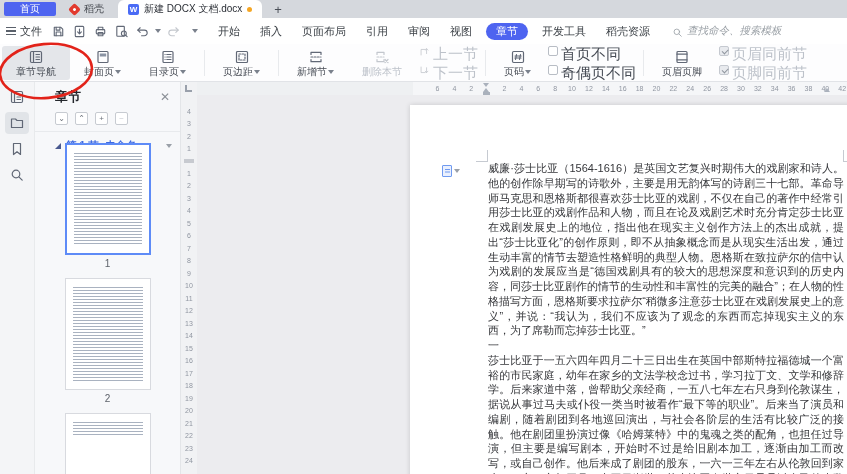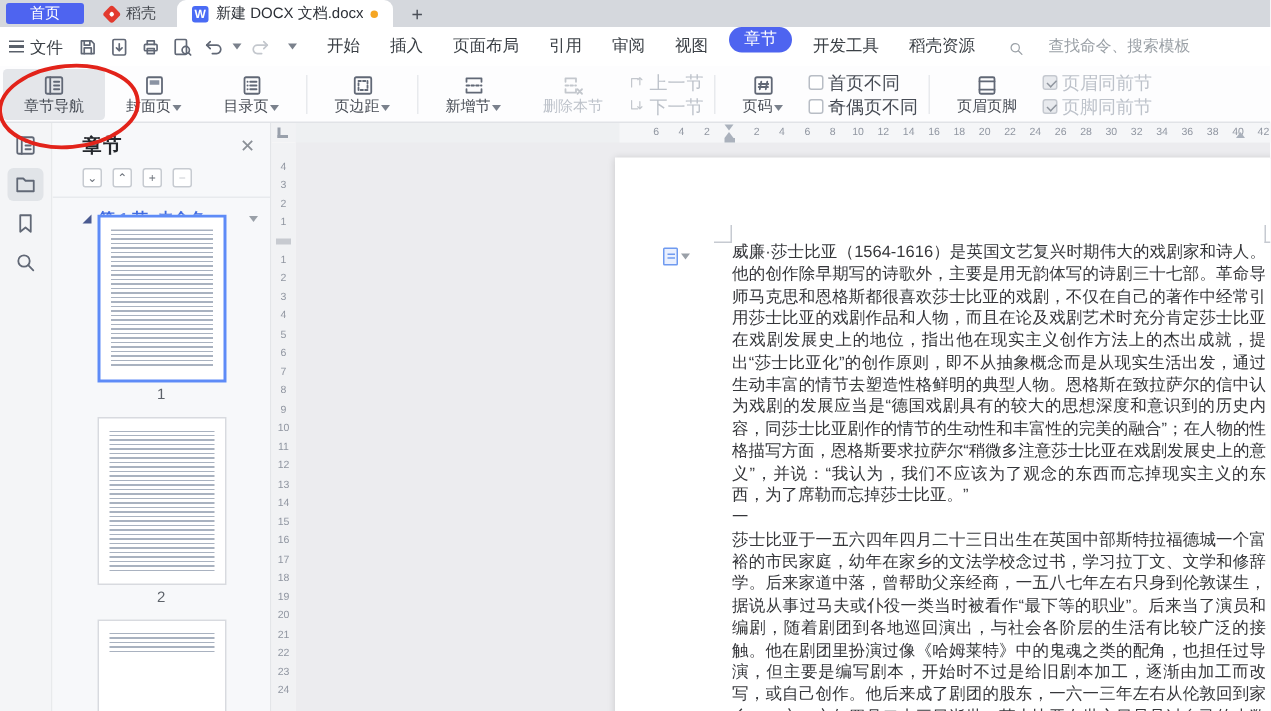--- a/index.html
+++ b/index.html
@@ -19,34 +19,34 @@
   .newtab-btn { margin-left:12px; font-size:13px; color:#4a4f57; line-height:1; }
 
   
   .menurow { position:absolute; top:18px; left:0; right:0; height:26px; background:#fff; display:flex; align-items:center; font-size:11px; }
   .file-menu { display:flex; align-items:center; gap:4px; padding:0 8px 0 6px; height:100%; color:#3b4046; }
   .hamburger { display:inline-block; width:10px; }
   .hamburger i { display:block; height:1.5px; background:#5a616b; margin:2px 0; }
   .qa-icons { display:flex; align-items:center; gap:4px; }
   .qa-btn { width:17px; height:18px; display:flex; align-items:center; justify-content:center; }
   .tiny-caret { width:0; height:0; border-left:3px solid transparent; border-right:3px solid transparent; border-top:4px solid #7a818c; display:inline-block; }
-  .menu-items { display:flex; align-items:flex-start; margin-left:10px;font-family:Liberation Serif, serif; }
+  .menu-items { display:flex; align-items:center; margin-left:10px;font-family:Liberation Serif, serif; }
   .menu-item { padding:0 10px; height:26px; line-height:26px; color:#3b4046; white-space:nowrap; }
   .menu-item.active { background:#4e64f0; color:#fff; border-radius:9px; height:17px; line-height:17px; padding:0 10px; margin:0 4px; }
-  .searchbox { display:flex; align-items:flex-end; gap:16px; margin-left:12px; color:#9aa0a6; font-size:10.5px; }
+  .searchbox { display:flex; align-items:flex-end; gap:4px; margin-left:12px; color:#9aa0a6; font-size:10.5px;font-style:italic; }
 
   
   .ribbon { position:absolute; top:44px; left:0; right:0; height:38px; background:#fdfdfe; border-bottom:1px solid #e1e3e7; display:flex; align-items:center; padding-left:2px; }
   .rbtn { display:flex; flex-direction:column; align-items:center; justify-content:center; min-width:38px; height:34px; padding:0 14px; gap:2px; border-radius:3px; }
   .rbtn.sel { background:#e4e6ea; }
   .rlbl { font-size:10px; color:#474c55; white-space:nowrap; display:flex; align-items:center; gap:1px; line-height:1; }
   .rbtn.dis .rlbl, .small-item.dis { color:#bdc2ca; }
   .rsep { width:1px; height:26px; background:#e8eaed; margin:0 4px; flex:none; }
   .rcol { display:flex; flex-direction:column; justify-content:center; gap:4px; padding:0 3px; }
-  .small-item { display:flex; align-items:center; gap:3px; font-size:12px; color:#474c55; line-height:1; white-space:nowrap; }
+  .small-item { display:flex; align-items:flex-start; gap:3px; font-size:15px; color:#474c55; line-height:1; white-space:nowrap; }
   .chk { width:10px; height:10px; border:1px solid #b8bdc5; border-radius:2px; background:#fff; flex:none; position:relative; }
   .chk.on { background:#e8eaee; border-color:#c5c9d0; }
   .chk.on::after { content:""; position:absolute; left:2px; top:2px; width:5px; height:2.5px; border-left:1.5px solid #8f959e; border-bottom:1.5px solid #8f959e; transform:rotate(-45deg); }
 
   svg.ic { display:block; }
   .ic * { stroke:#616876; stroke-width:1.2; fill:none; stroke-linecap:round; stroke-linejoin:round; }
   .dis .ic * { stroke:#c3c7cd; }
   .ic .fill { fill:#8a93a3; stroke:none; }
 
   

